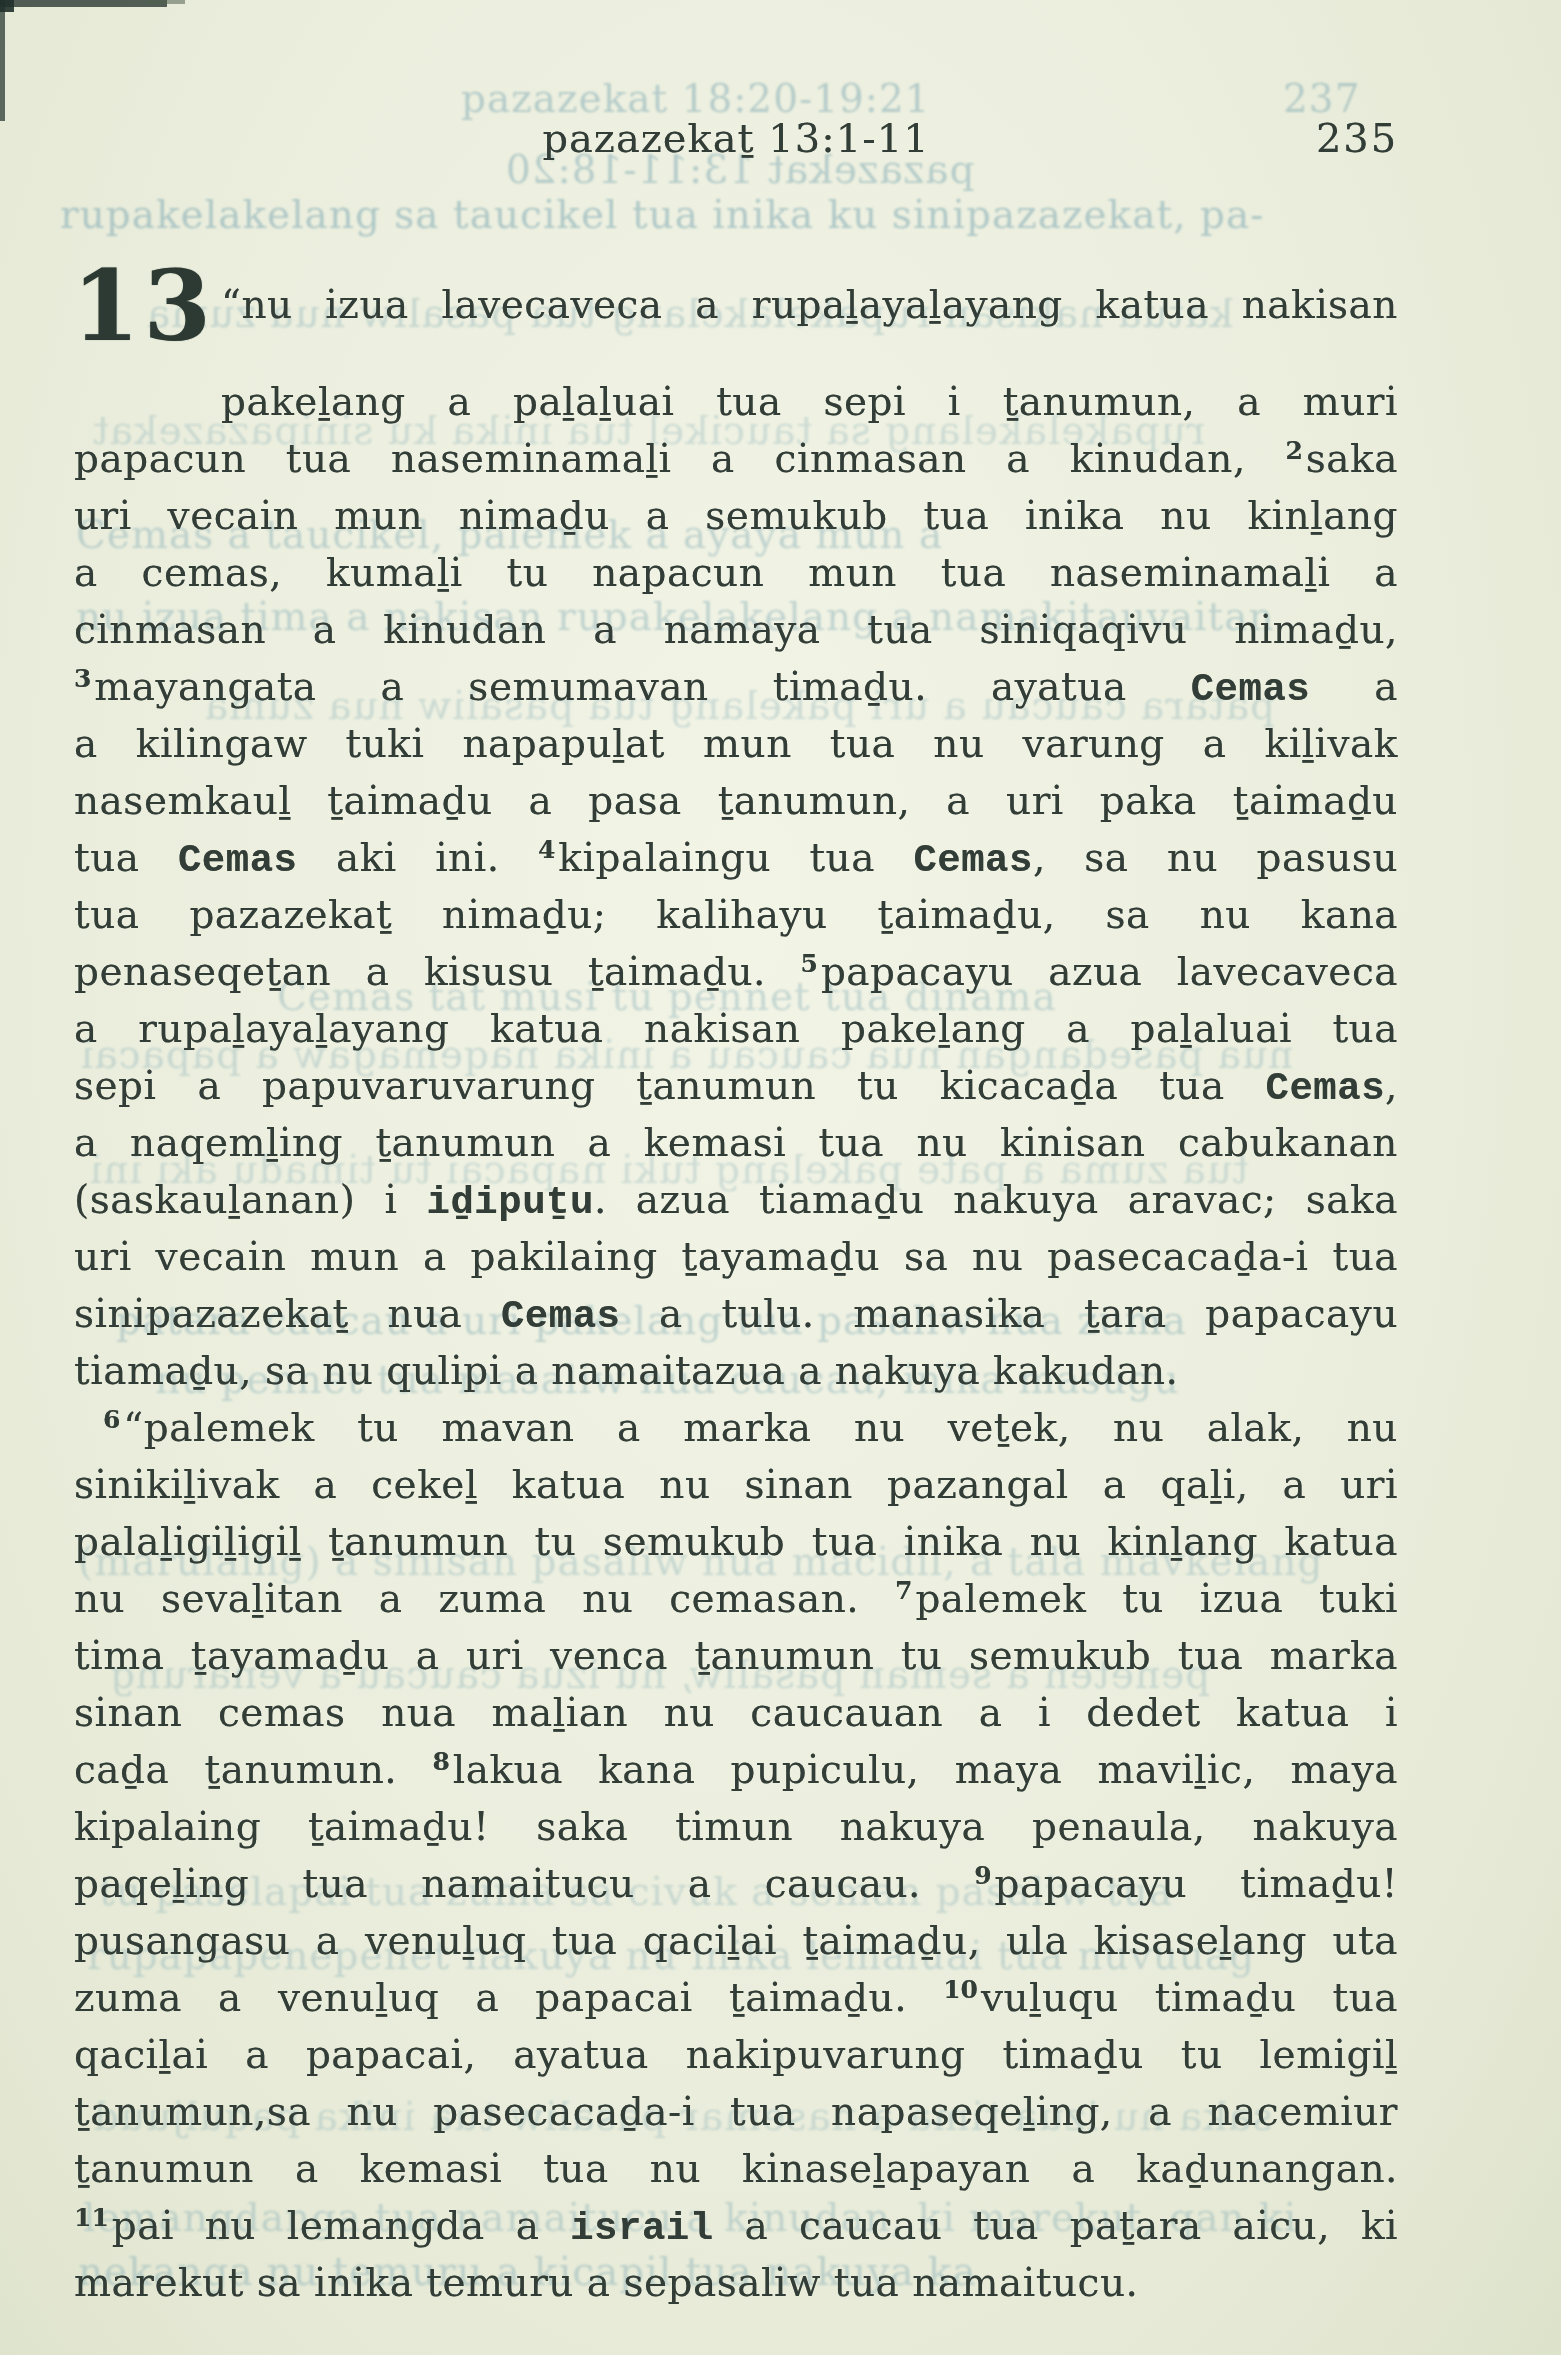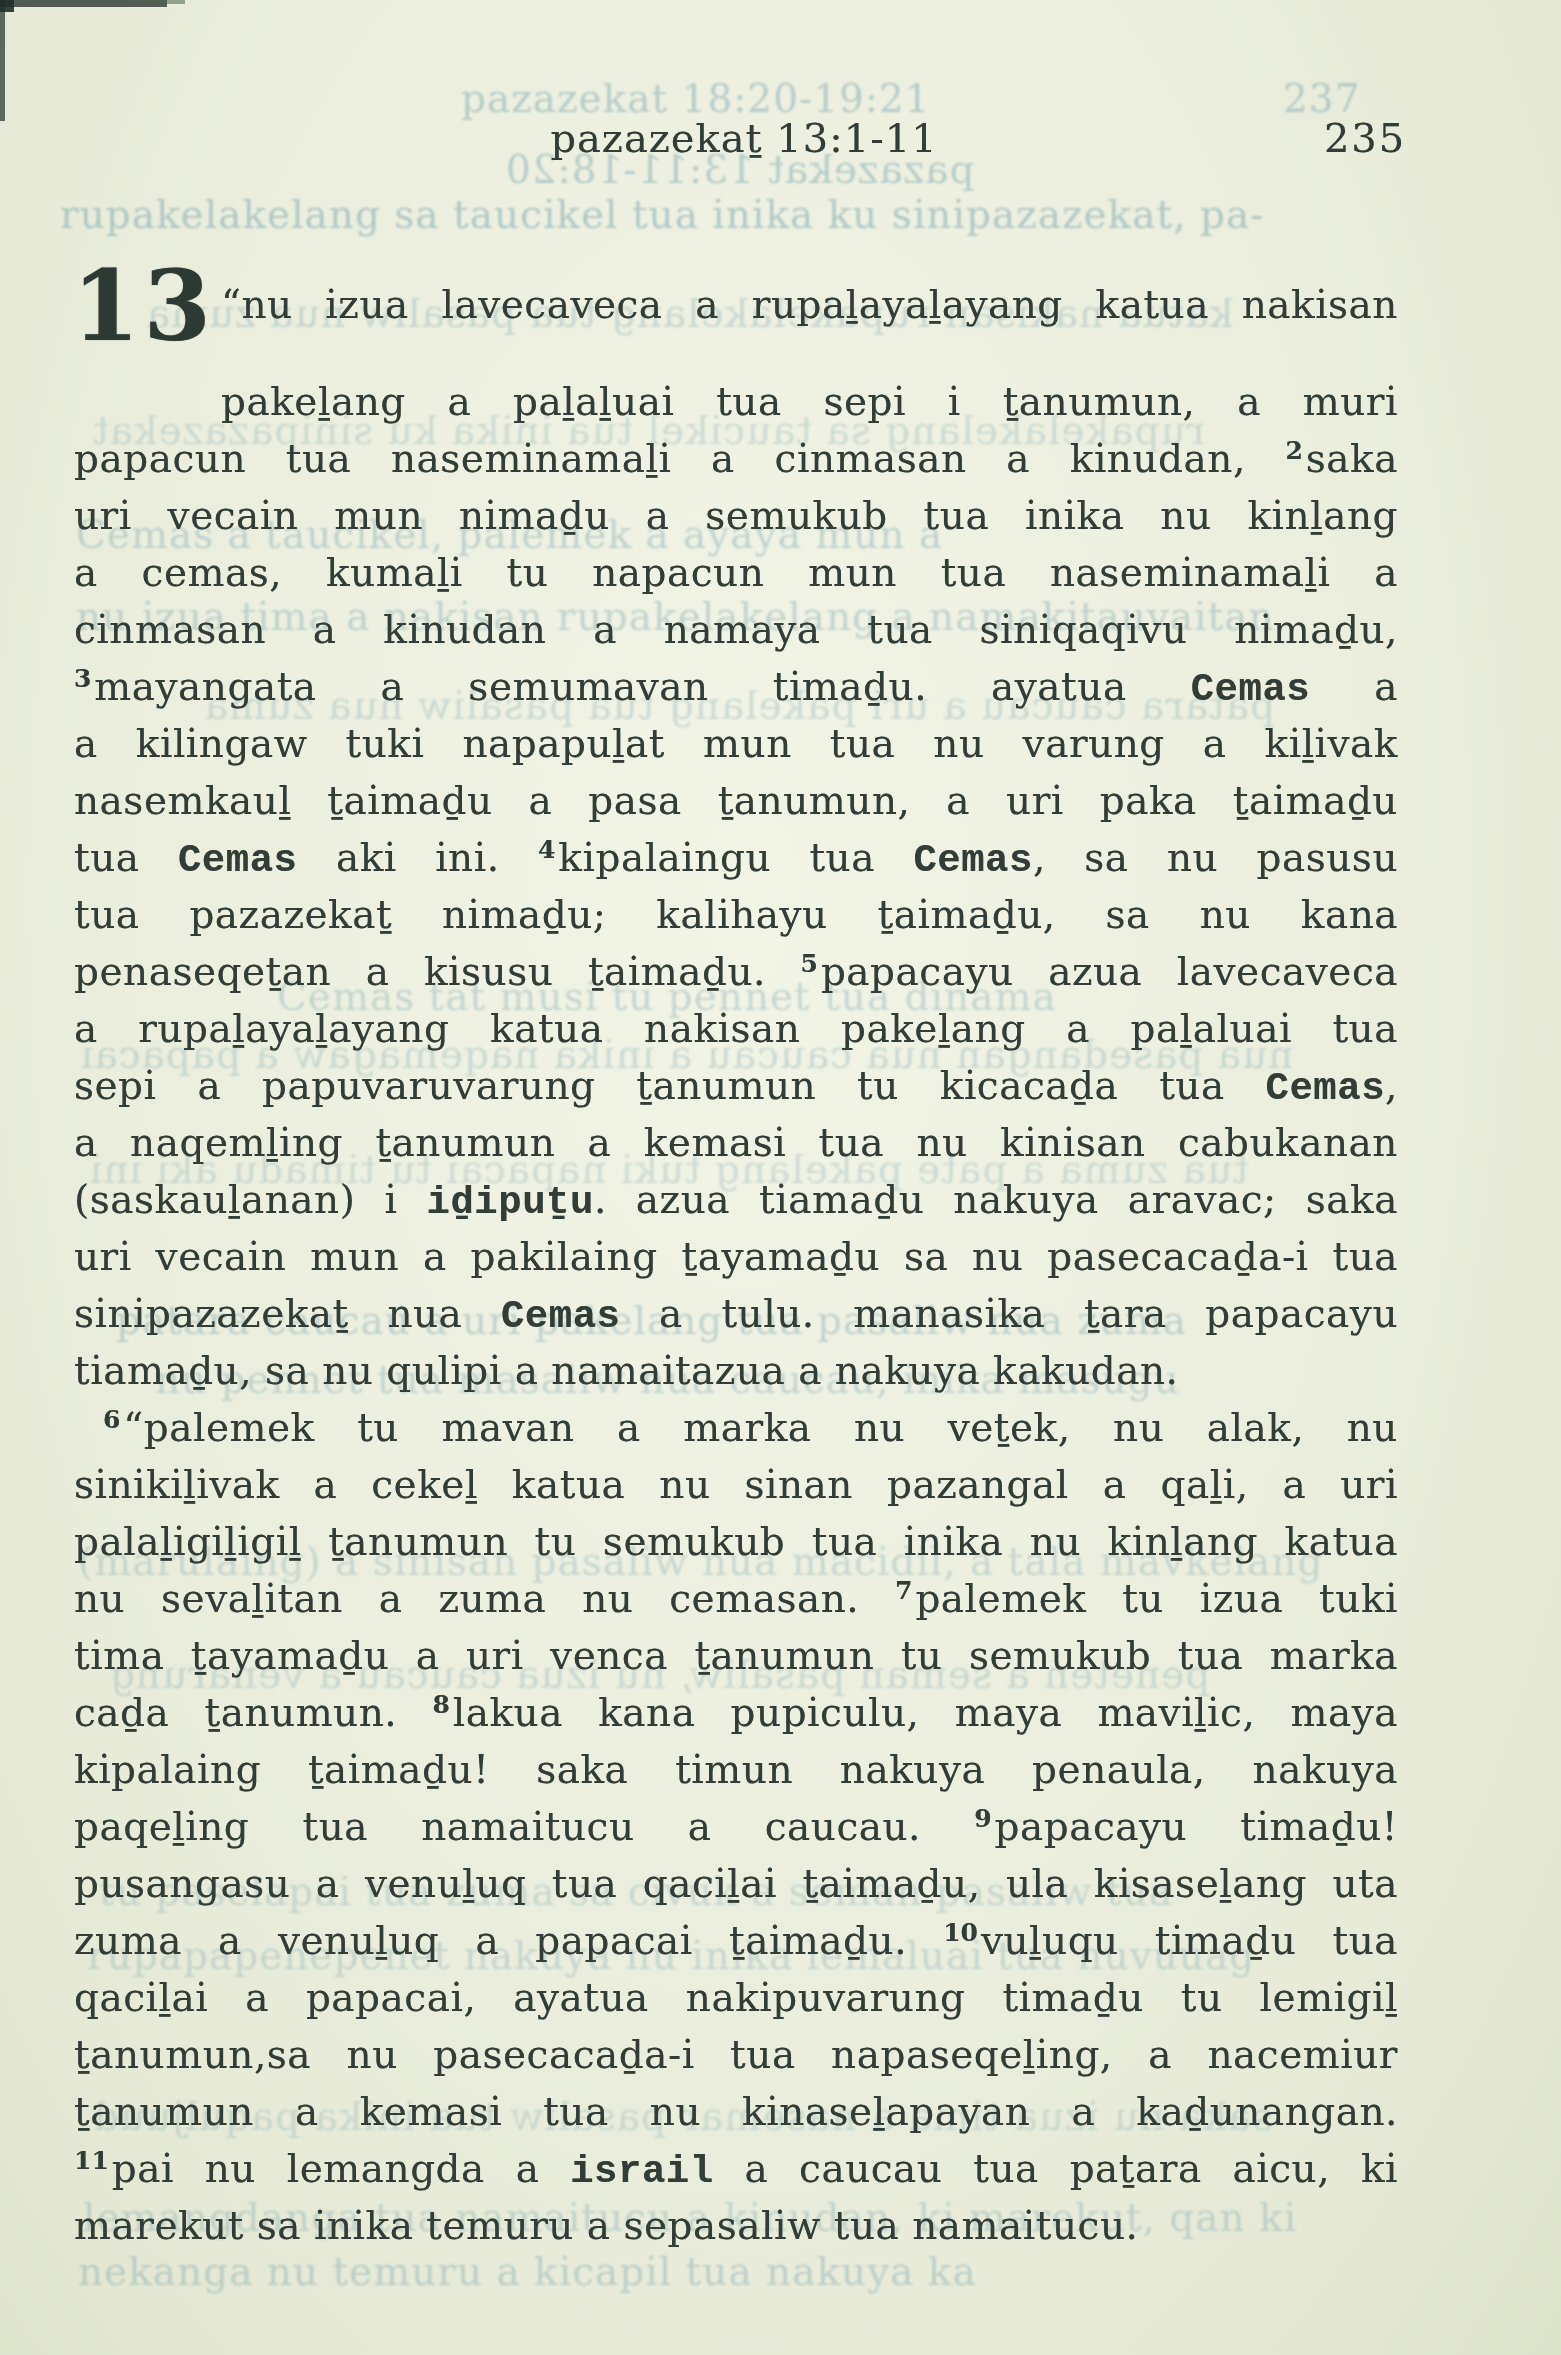--- a/index.html
+++ b/index.html
@@ -21,21 +21,21 @@
   
   #ghosts{position:absolute;left:0;top:0;width:100%;height:100%;pointer-events:none;}
   .ghost{
     position:absolute;white-space:nowrap;
     font-size:39px;letter-spacing:1px;
     color:#7fa9b4;filter:blur(1.3px);
   }
   .ghost.flip{transform:scaleX(-1);}
 
   
-  #header{position:absolute;left:82px;top:115px;width:1324px;height:49px;}
+  #header{position:absolute;left:74px;top:115px;width:1324px;height:49px;}
   #header .title{
     display:block;text-align:center;font-size:40px;letter-spacing:1px;
     text-shadow:0 0 0.6px rgba(50,61,55,.55);
   }
   #header .pagenum{
     position:absolute;right:0;top:0;font-size:40px;letter-spacing:1.9px;
     text-shadow:0 0 0.6px rgba(50,61,55,.55);
   }
 
   
@@ -121,20 +121,21 @@
       <div class="line"><span>a naqemḻing ṯanumun a kemasi tua nu kinisan cabukanan</span></div>
       <div class="line"><span>(saskauḻanan) i </span><span class="b">iḏipuṯu</span><span>. azua tiamaḏu nakuya aravac; saka</span></div>
       <div class="line"><span>uri vecain mun a pakilaing ṯayamaḏu sa nu pasecacaḏa-i tua</span></div>
       <div class="line"><span>sinipazazekaṯ nua </span><span class="b">Cemas</span><span> a tulu.  manasika ṯara papacayu</span></div>
       <div class="line last"><span>tiamaḏu, sa nu qulipi a namaitazua a nakuya kakudan.</span></div>
       <div class="line indent"><span class="sup">6</span><span>“palemek tu mavan a marka nu veṯek, nu alak, nu</span></div>
       <div class="line"><span>sinikiḻivak a cekeḻ katua nu sinan pazangal a qaḻi, a uri</span></div>
       <div class="line"><span>palaḻigiḻigiḻ ṯanumun tu semukub tua inika nu kinḻang katua</span></div>
       <div class="line"><span>nu sevaḻitan a zuma nu cemasan. </span><span class="sup">7</span><span>palemek tu izua tuki</span></div>
       <div class="line"><span>tima ṯayamaḏu a uri venca ṯanumun tu semukub tua marka</span></div>
+      <div class="line"><span>sinan cemas nua maḻian nu caucauan a i dedet katua i</span></div>
       <div class="line"><span>caḏa ṯanumun. </span><span class="sup">8</span><span>lakua kana pupiculu, maya maviḻic, maya</span></div>
       <div class="line"><span>kipalaing ṯaimaḏu!  saka timun nakuya penaula, nakuya</span></div>
       <div class="line"><span>paqeḻing tua namaitucu a caucau. </span><span class="sup">9</span><span>papacayu timaḏu!</span></div>
       <div class="line"><span>pusangasu a venuḻuq tua qaciḻai ṯaimaḏu, ula kisaseḻang uta</span></div>
       <div class="line"><span>zuma a venuḻuq a papacai ṯaimaḏu. </span><span class="sup">10</span><span>vuḻuqu timaḏu tua</span></div>
       <div class="line"><span>qaciḻai a papacai, ayatua nakipuvarung timaḏu tu lemigiḻ</span></div>
       <div class="line"><span>ṯanumun,sa nu pasecacaḏa-i tua napaseqeḻing, a nacemiur</span></div>
       <div class="line"><span>ṯanumun a kemasi tua nu kinaseḻapayan a kaḏunangan.</span></div>
       <div class="line"><span class="sup">11</span><span>pai nu lemangda a </span><span class="b">israil</span><span> a caucau tua paṯara aicu, ki</span></div>
       <div class="line last"><span>marekut sa inika temuru a sepasaliw tua namaitucu.</span></div>

